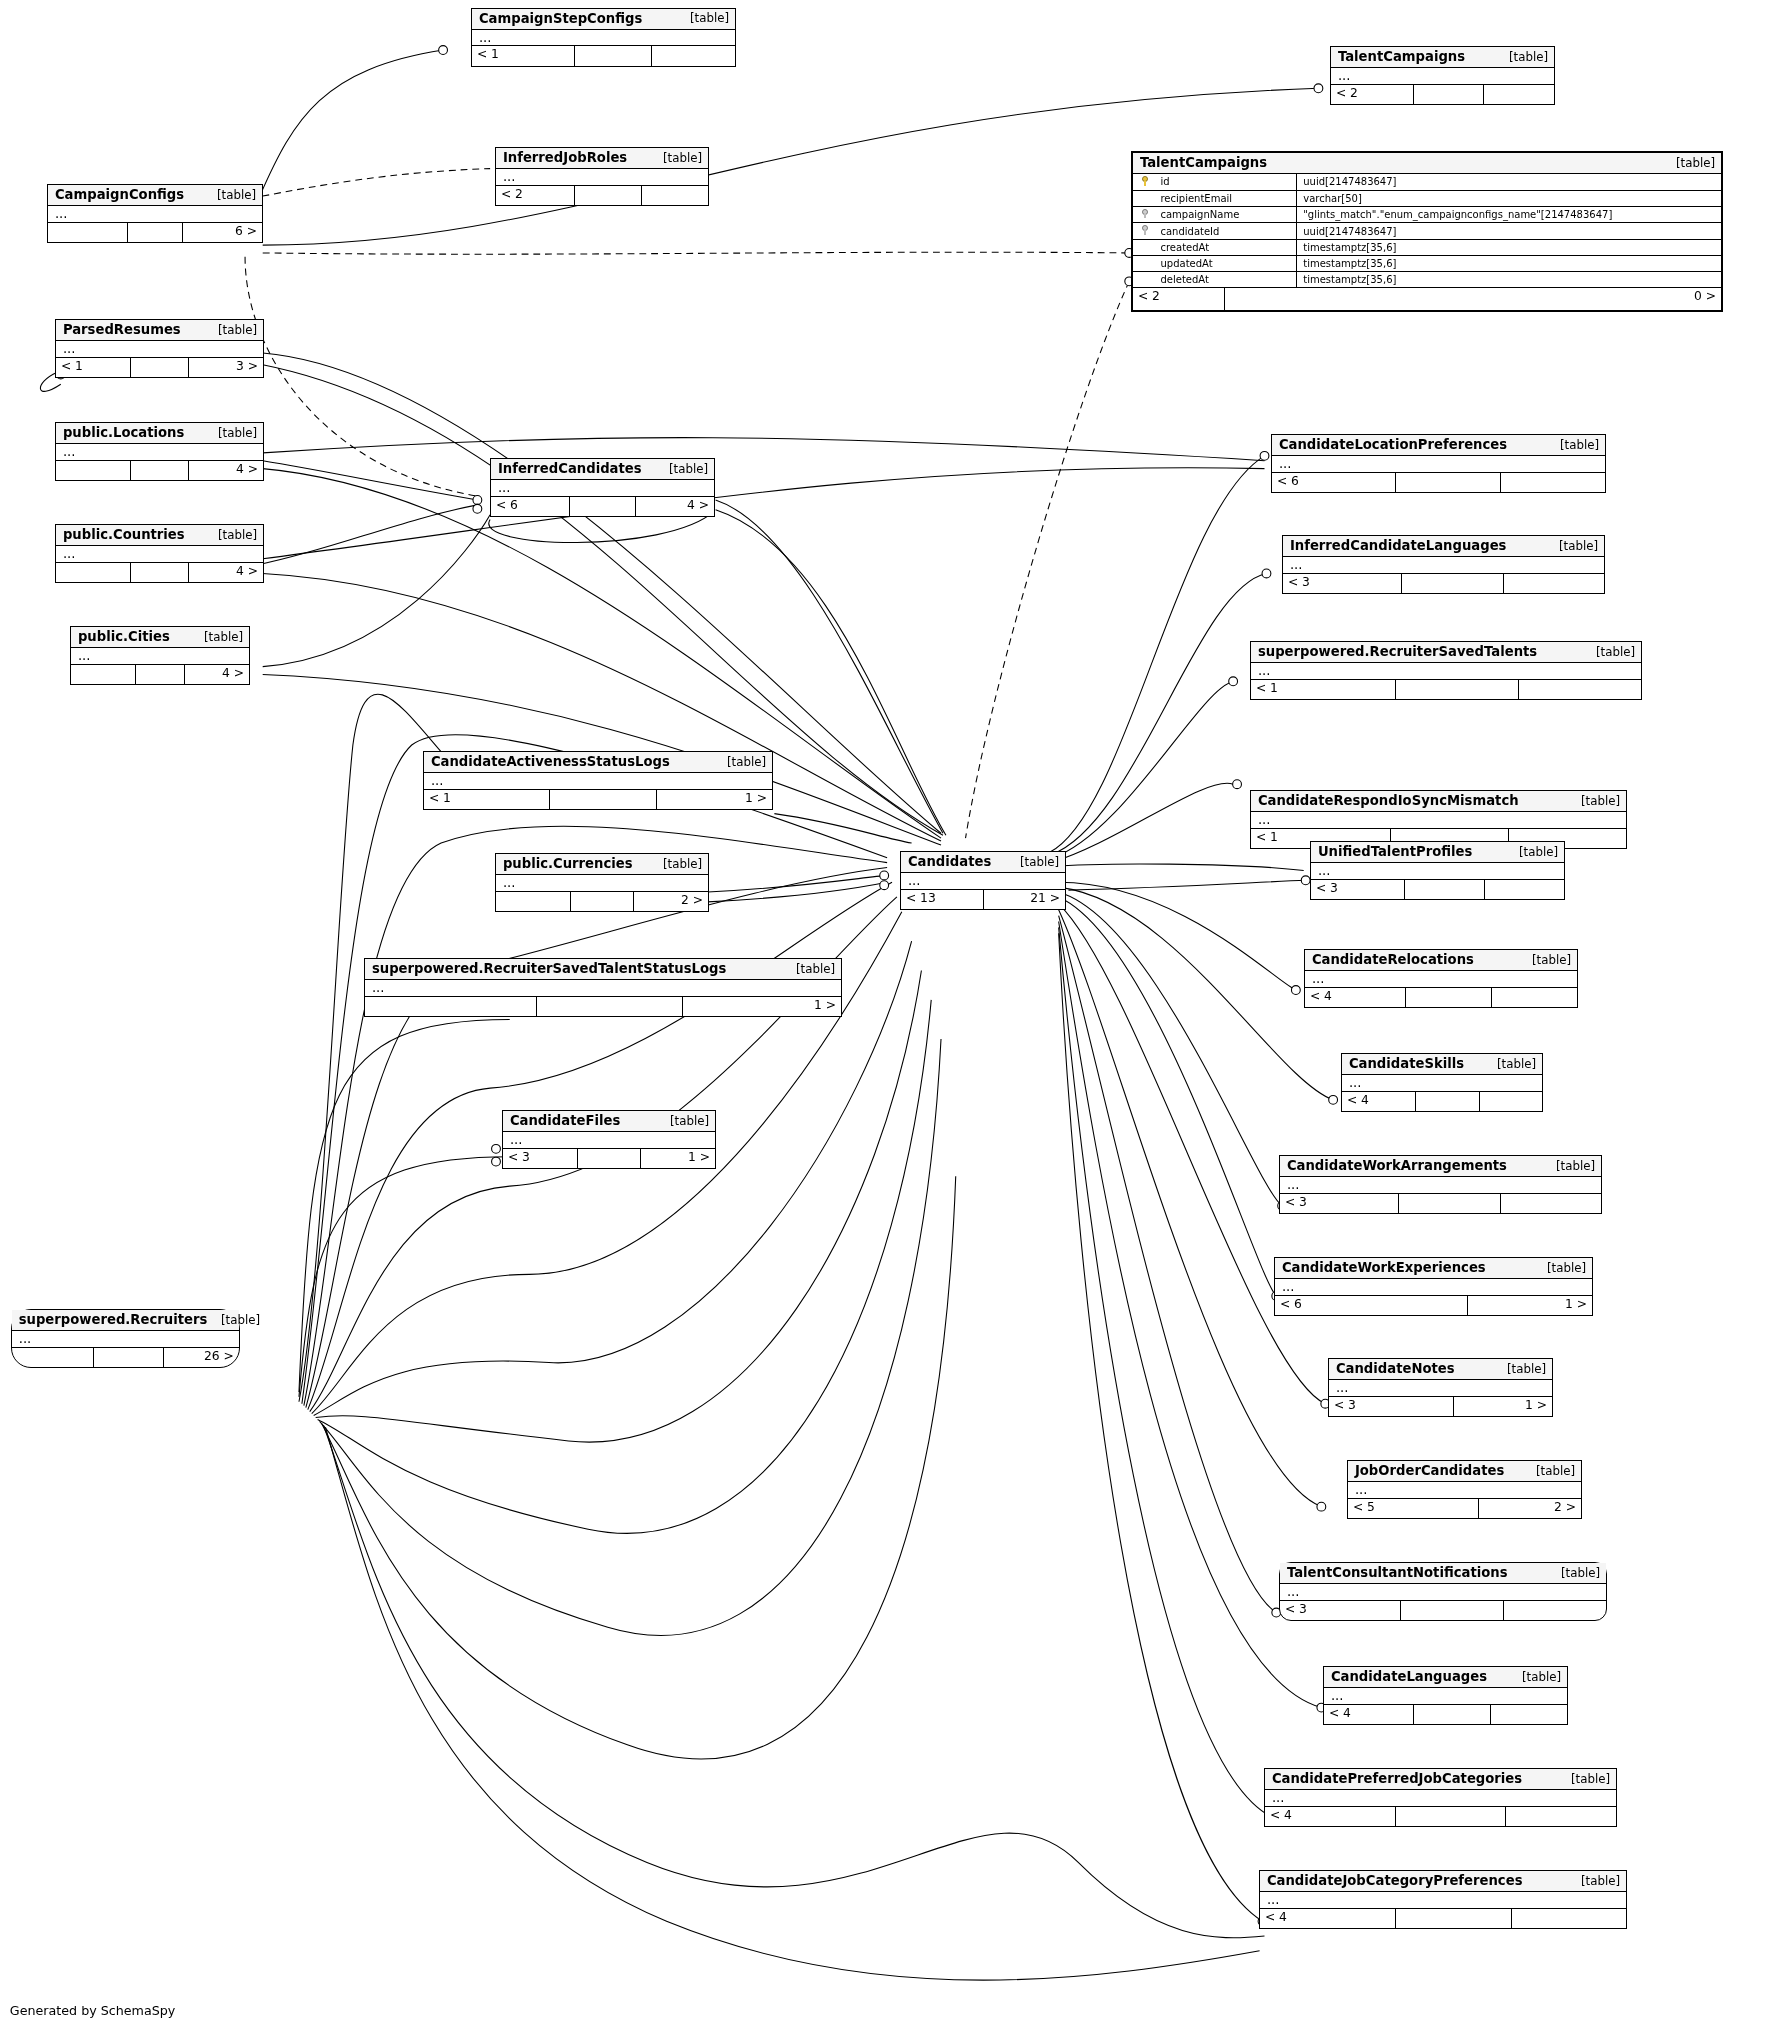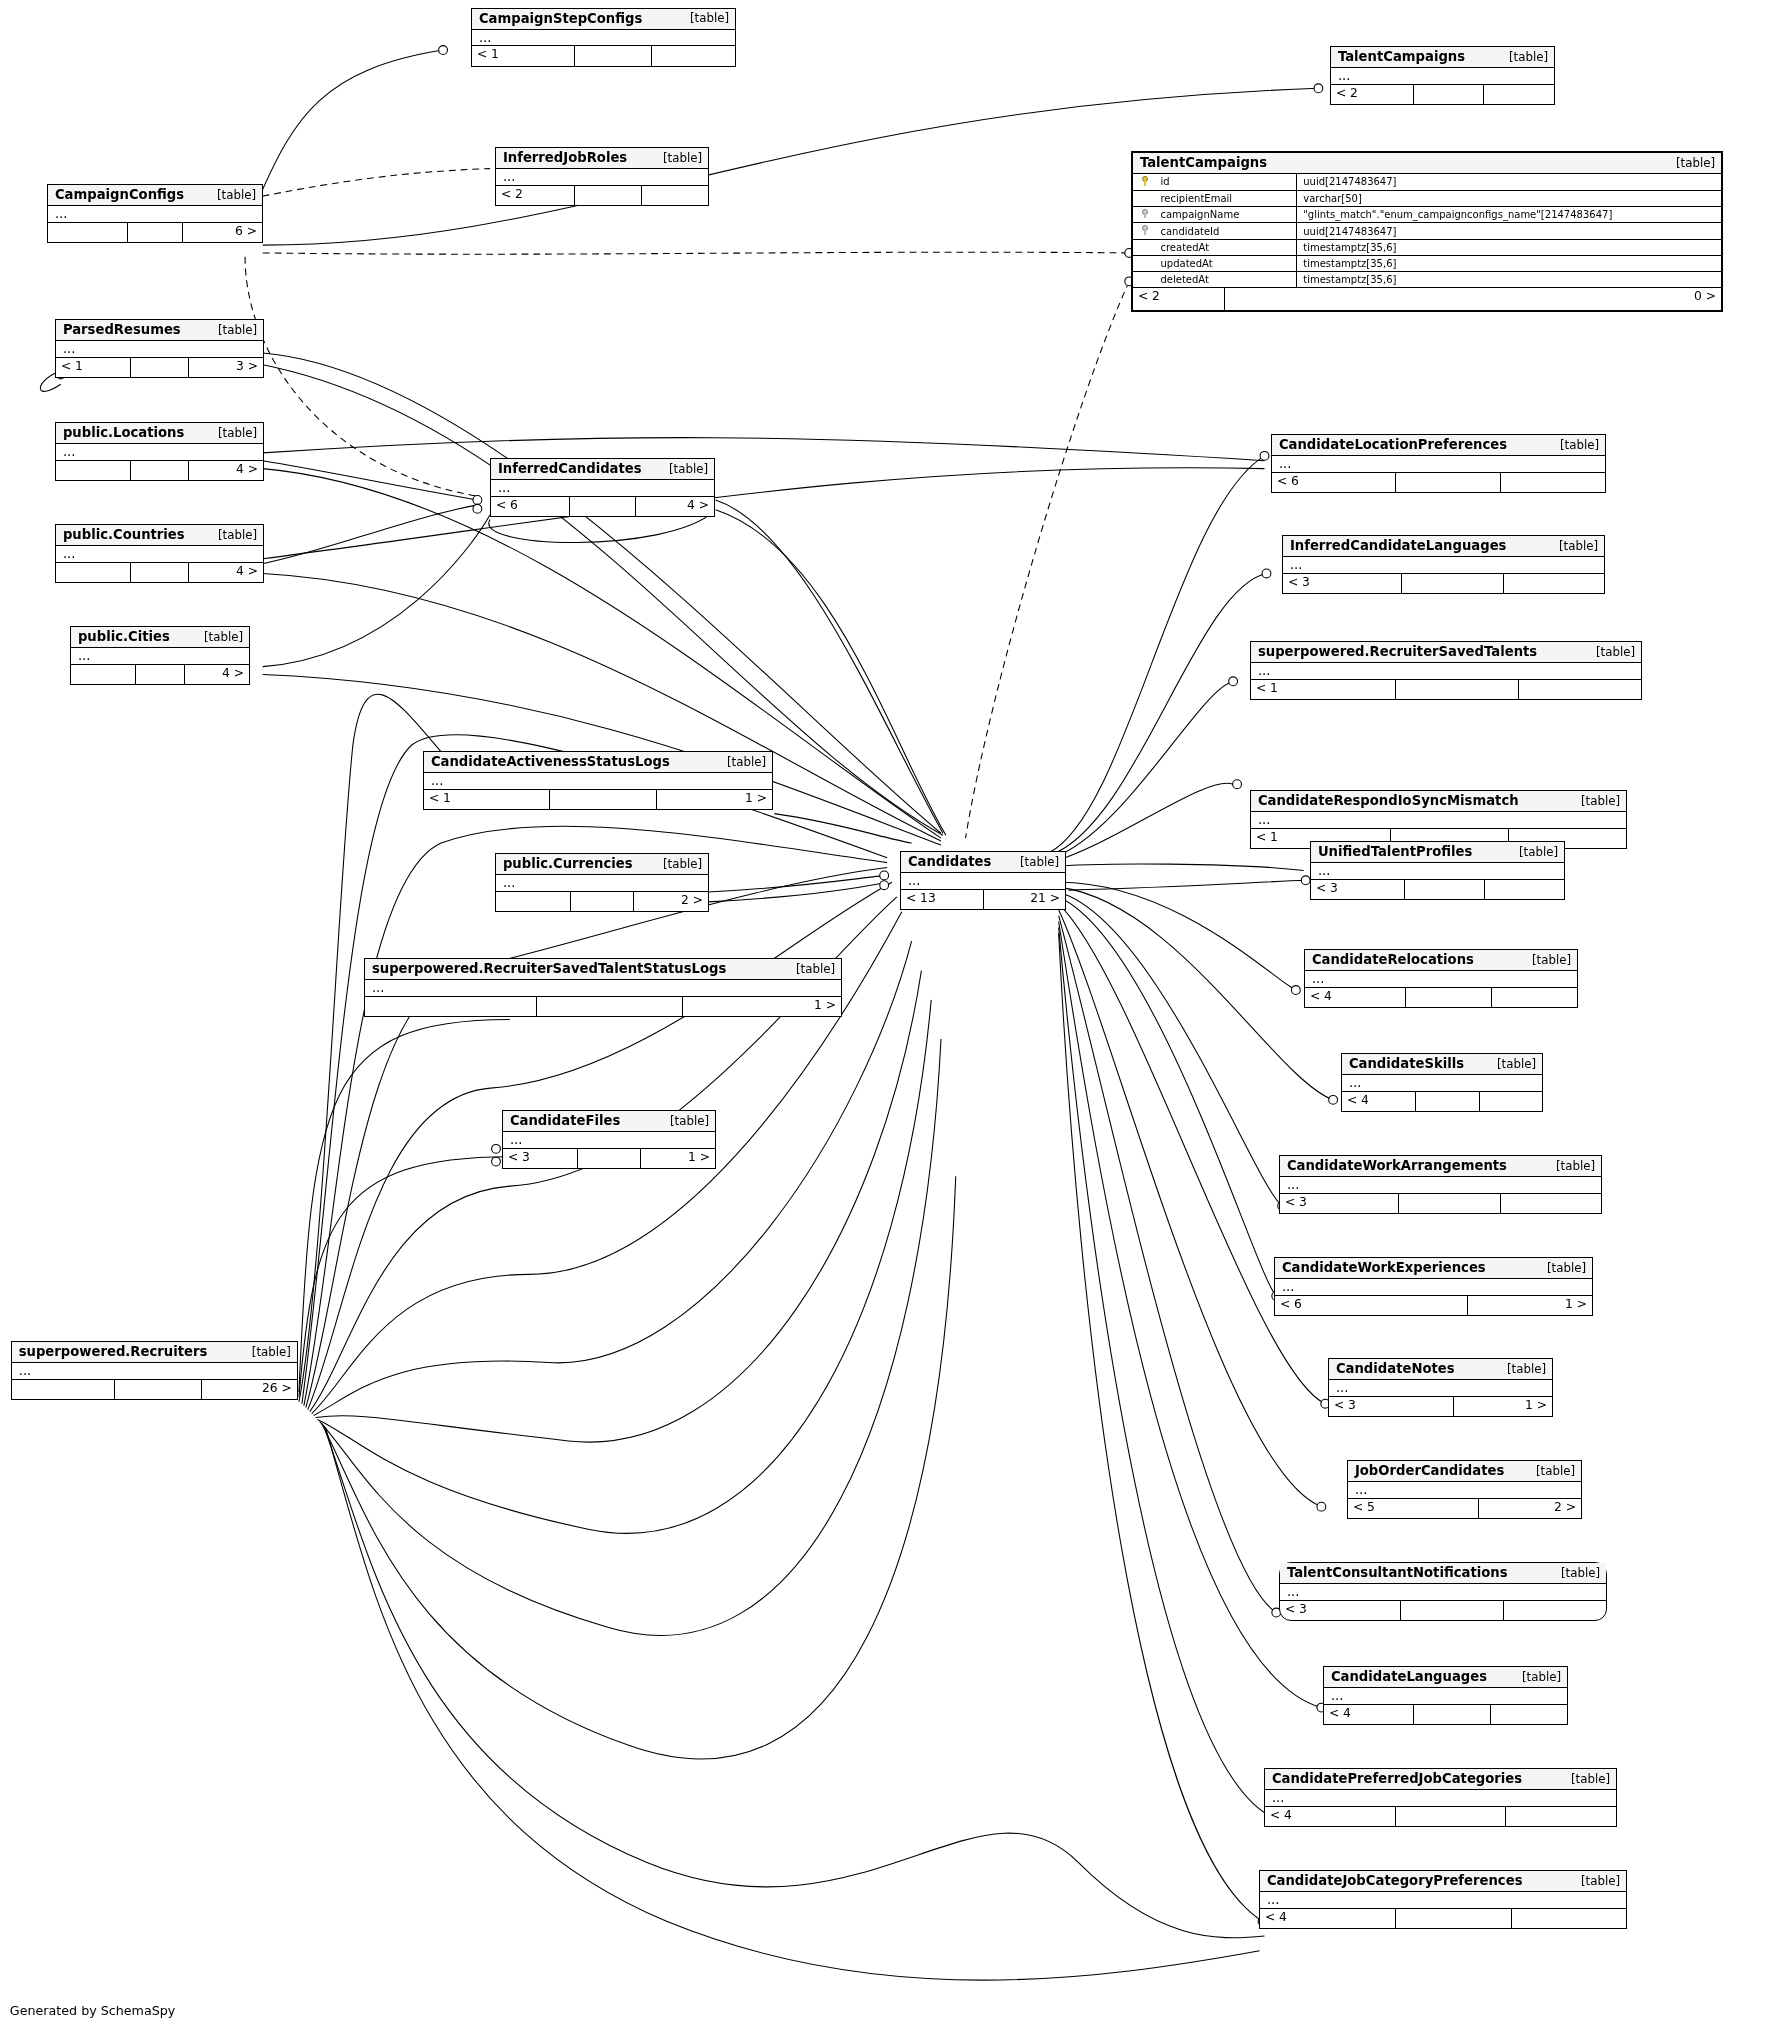--- a/index.html
+++ b/index.html
@@ -604,21 +604,21 @@
       <span class="tb-tag">[table]</span>
     </div>
     <div class="tb-ellipsis">...</div>
     <div class="tb-footer">
       <div class="tb-cell left" style="flex:1.2">&lt; 4</div>
       <div class="tb-cell" style="flex:1"></div>
       <div class="tb-cell right" style="flex:1"></div>
     </div>
   </div>
 
-  <div class="table-box" style="left:10.8px; top:1341px; width:287px;">
+  <div class="table-box" style="left:10.8px; top:1309px; width:229px;border-radius:20px;">
     <div class="tb-header">
       <span class="tb-name">superpowered.Recruiters</span>
       <span class="tb-tag">[table]</span>
     </div>
     <div class="tb-ellipsis">...</div>
     <div class="tb-footer">
       <div class="tb-cell left" style="flex:1.2"></div>
       <div class="tb-cell" style="flex:1"></div>
       <div class="tb-cell right" style="flex:1.1">26 &gt;</div>
     </div>

